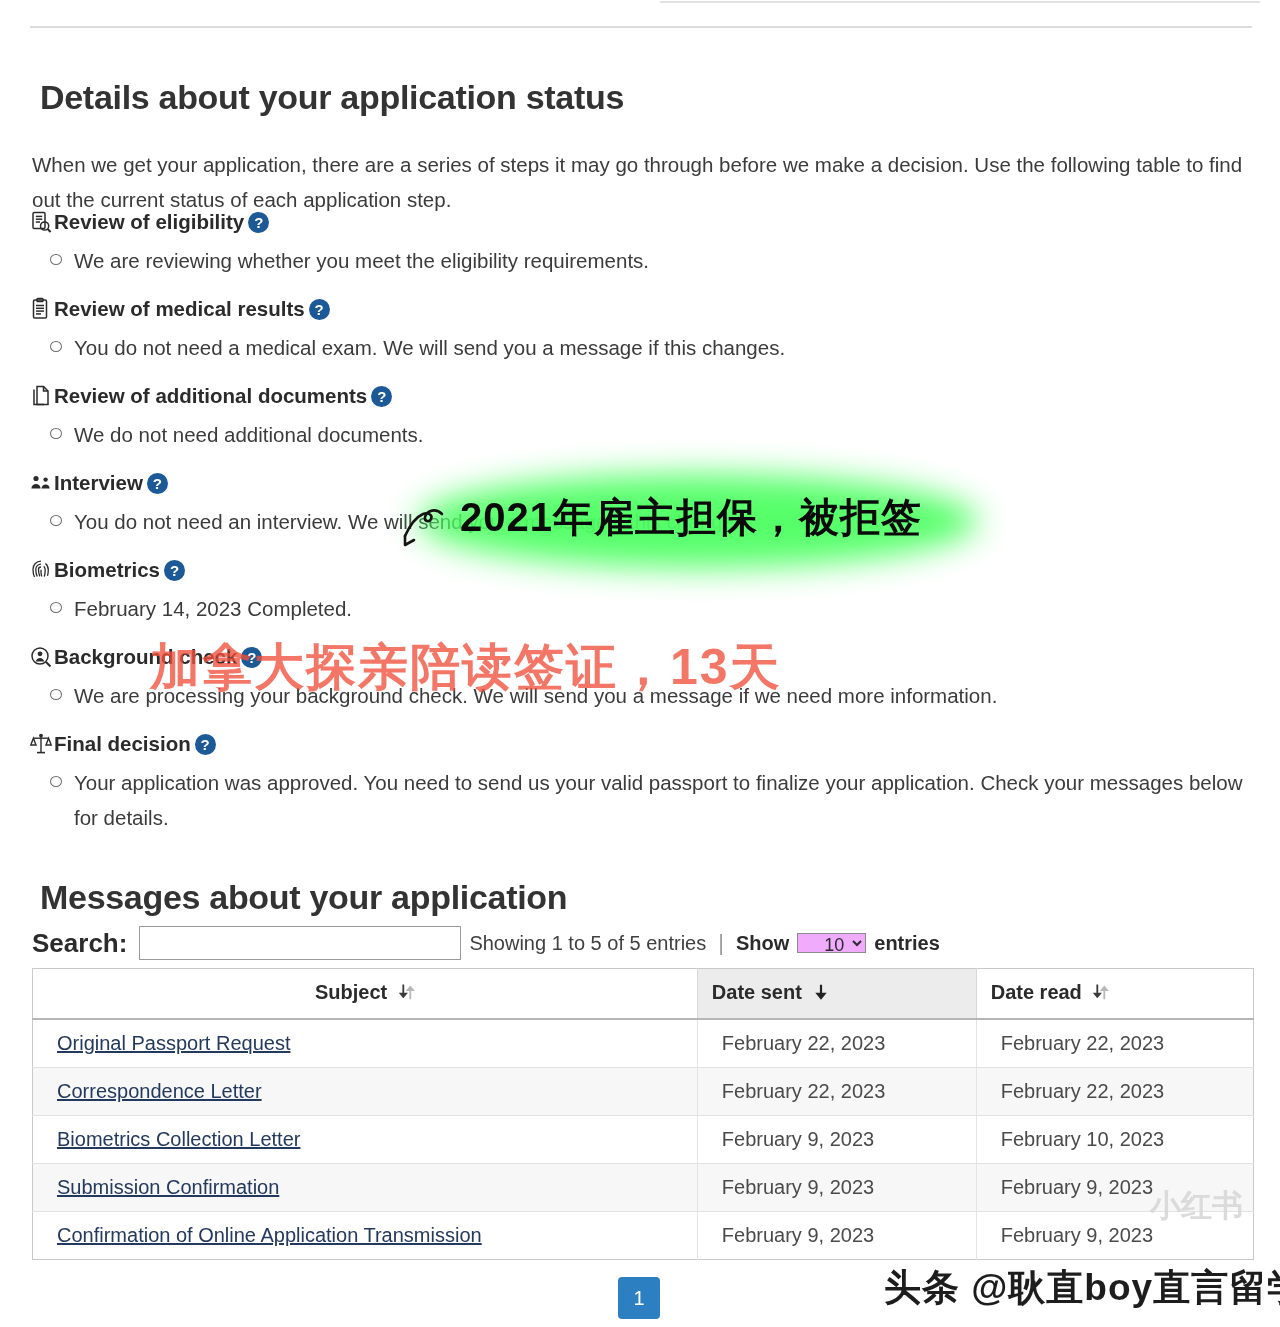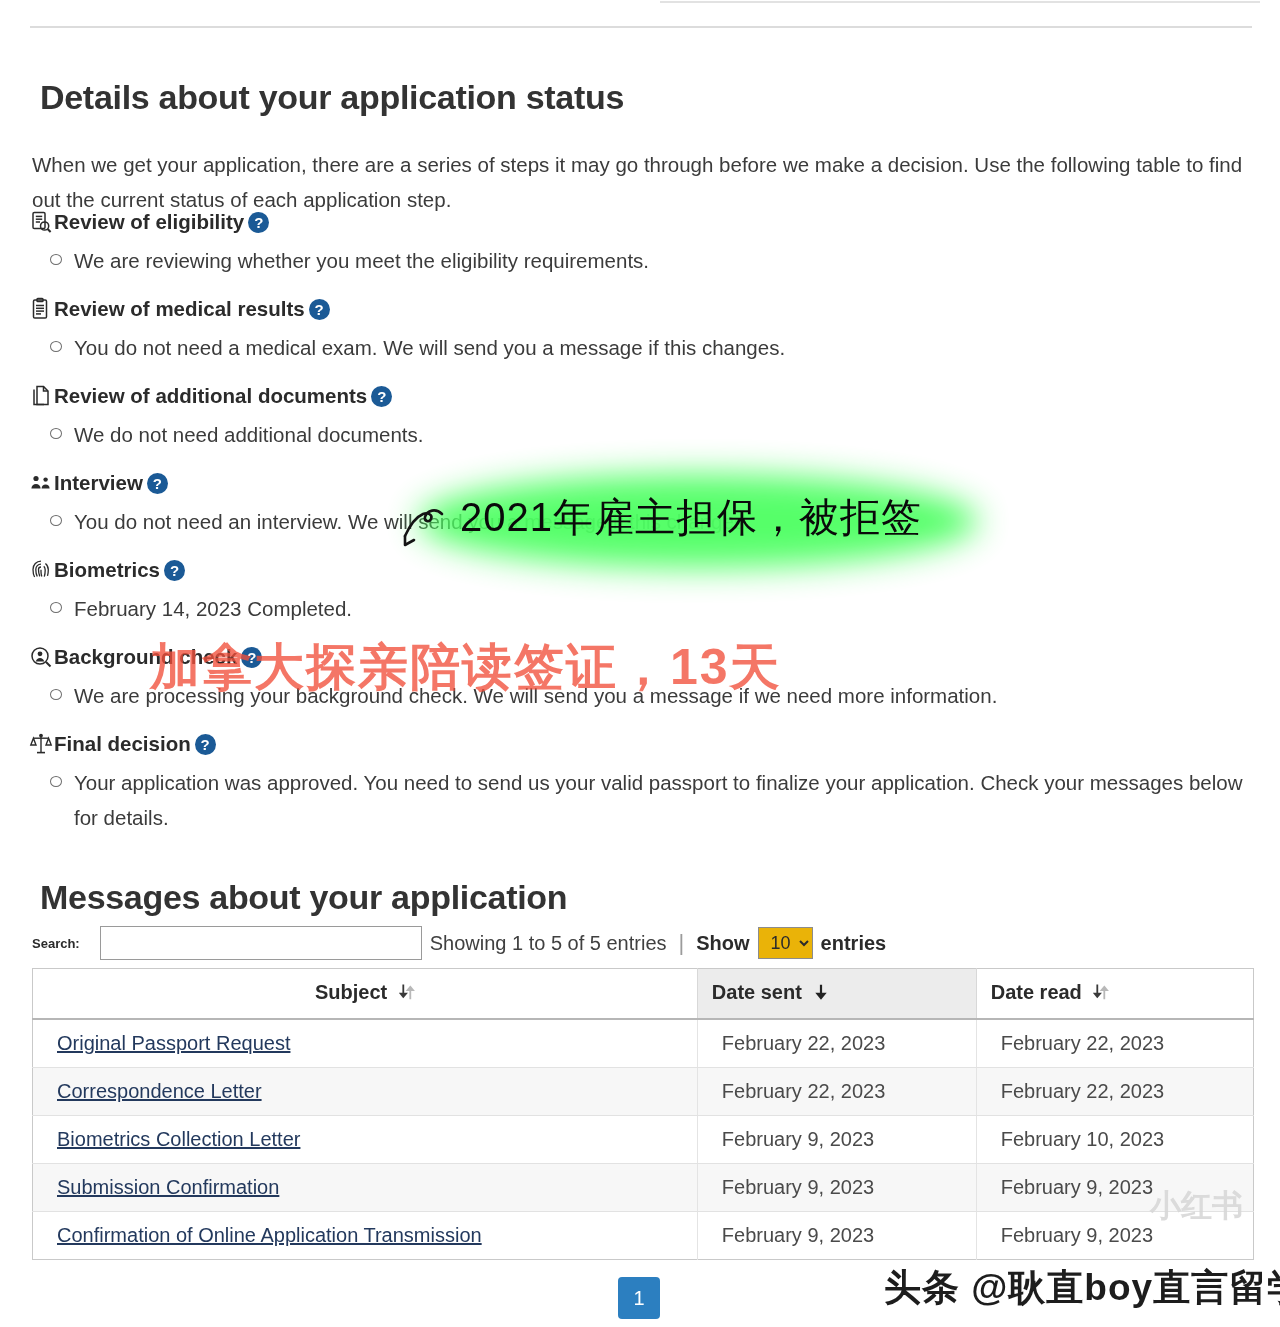--- a/index.html
+++ b/index.html
@@ -129,22 +129,22 @@
     left: 32px;
     top: 926px;
     width: 1222px;
     display: flex;
     align-items: center;
     font-size: 19.5px;
   }
   .search-label {
     font-weight: bold;
     color: #2b2b2b;
-    margin-right: 20px;
-    font-size: 13px;
+    margin-right: 12px;
+    font-size: 26px;
   }
   .search-input {
     width: 322px;
     height: 34px;
     border: 1.5px solid #9a9a9a;
     background: #ffffff;
     font-family: "Liberation Sans", sans-serif;
     font-size: 17px;
     padding: 0 6px;
     box-sizing: border-box;
@@ -160,27 +160,27 @@
     color: #9b9b9b;
     font-size: 22px;
   }
   .show-label {
     font-weight: bold;
     color: #2b2b2b;
     font-size: 20px;
     margin-right: 8px;
   }
   .entries-select {
-    height: 32px;
+    height: 20px;
     border: 1.5px solid #8c8c8c;
-    background: #eab308;
+    background: #f0abfc;
     font-family: "Liberation Sans", sans-serif;
     font-size: 18px;
     color: #2b2b2b;
-    padding: 0 4px 0 8px;
+    padding: 0 4px 0 22px;
   }
   .entries-label {
     font-weight: bold;
     color: #2b2b2b;
     font-size: 20px;
     margin-left: 8px;
   }
 
   
   .msg-table {
@@ -268,21 +268,21 @@
     background: #4dff62;
     border-radius: 50% / 50%;
     filter: blur(16px);
     opacity: 0.95;
   }
   .overlay-green-text {
     position: absolute;
     left: 62px;
     top: 20px;
     font-size: 40px;
-    font-weight: normal;
+    font-weight: bold;
     color: #0a0a0a;
     letter-spacing: 1px;
     white-space: nowrap;
     line-height: 62px;
   }
   .overlay-arrow {
     position: absolute;
     left: 0px;
     top: 38px;
     width: 56px;

